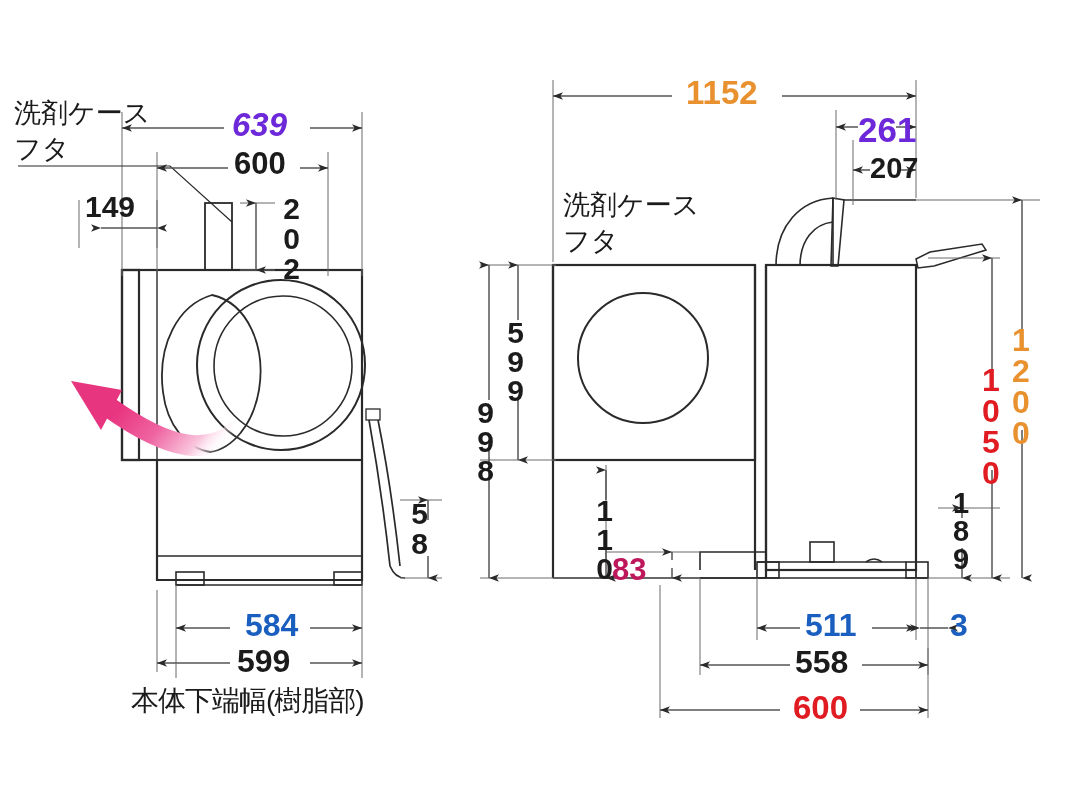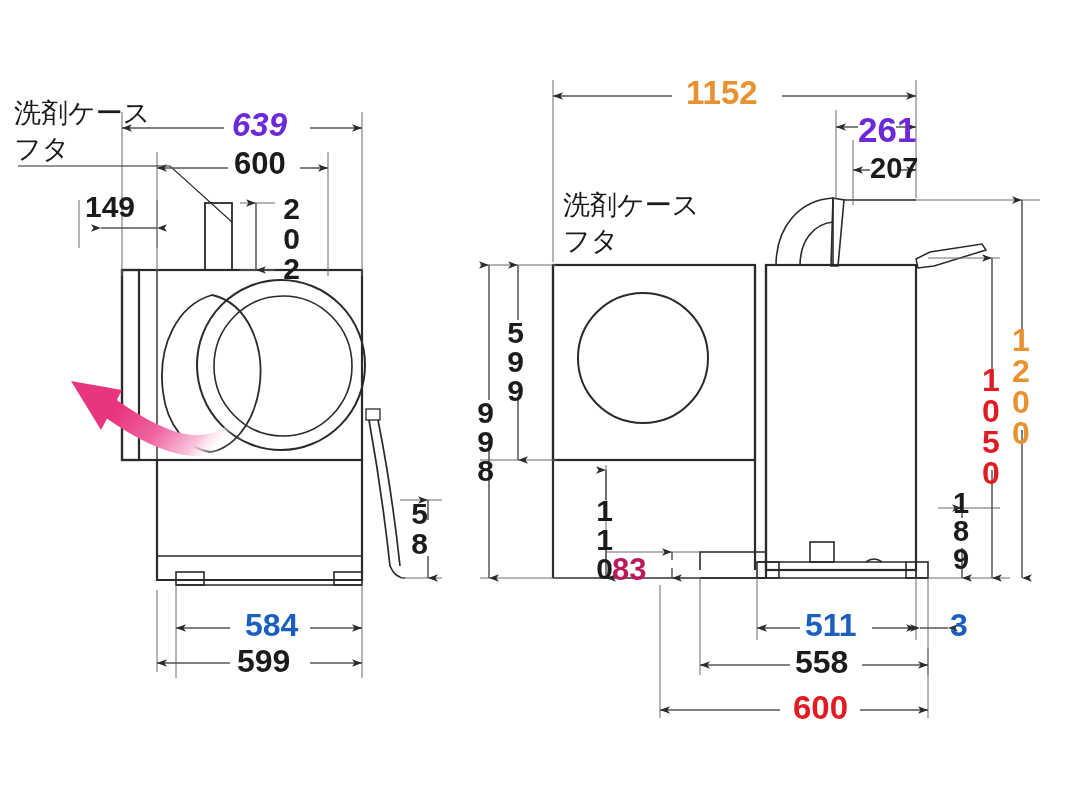--- a/index.html
+++ b/index.html
@@ -220,20 +220,21 @@
   <div class="dimtext" style="position:absolute;left:274px;top:192px;font-size:30px;color:#1b1b1b;
               writing-mode:vertical-rl;text-orientation:upright;letter-spacing:-3px;">202</div>
 
   <div class="dimtext" style="position:absolute;left:402px;top:497px;font-size:30px;color:#1b1b1b;
               writing-mode:vertical-rl;text-orientation:upright;letter-spacing:-3px;">58</div>
 
   <div class="dimtext" style="position:absolute;left:237px;top:607px;font-size:32px;color:#1a5fbf;margin-left:8px;">584</div>
 
   <div class="dimtext" style="position:absolute;left:237px;top:643px;font-size:32px;color:#1b1b1b;">599</div>
 
+  <div style="position:absolute;left:131px;top:682px;font-size:28px;color:#1b1b1b;letter-spacing:-1px;">本体下端幅(樹脂部)</div>
 
   <div style="position:absolute;left:563px;top:188px;font-size:27px;color:#1b1b1b;line-height:1.32;">
     <div>洗剤ケース</div>
     <div>フタ</div>
   </div>
 
   <div class="dimtext" style="position:absolute;left:686px;top:74px;font-size:33px;color:#e8912e;">1152</div>
 
   <div class="dimtext" style="position:absolute;left:858px;top:110px;font-size:35px;color:#6d28d9;">261</div>
 

